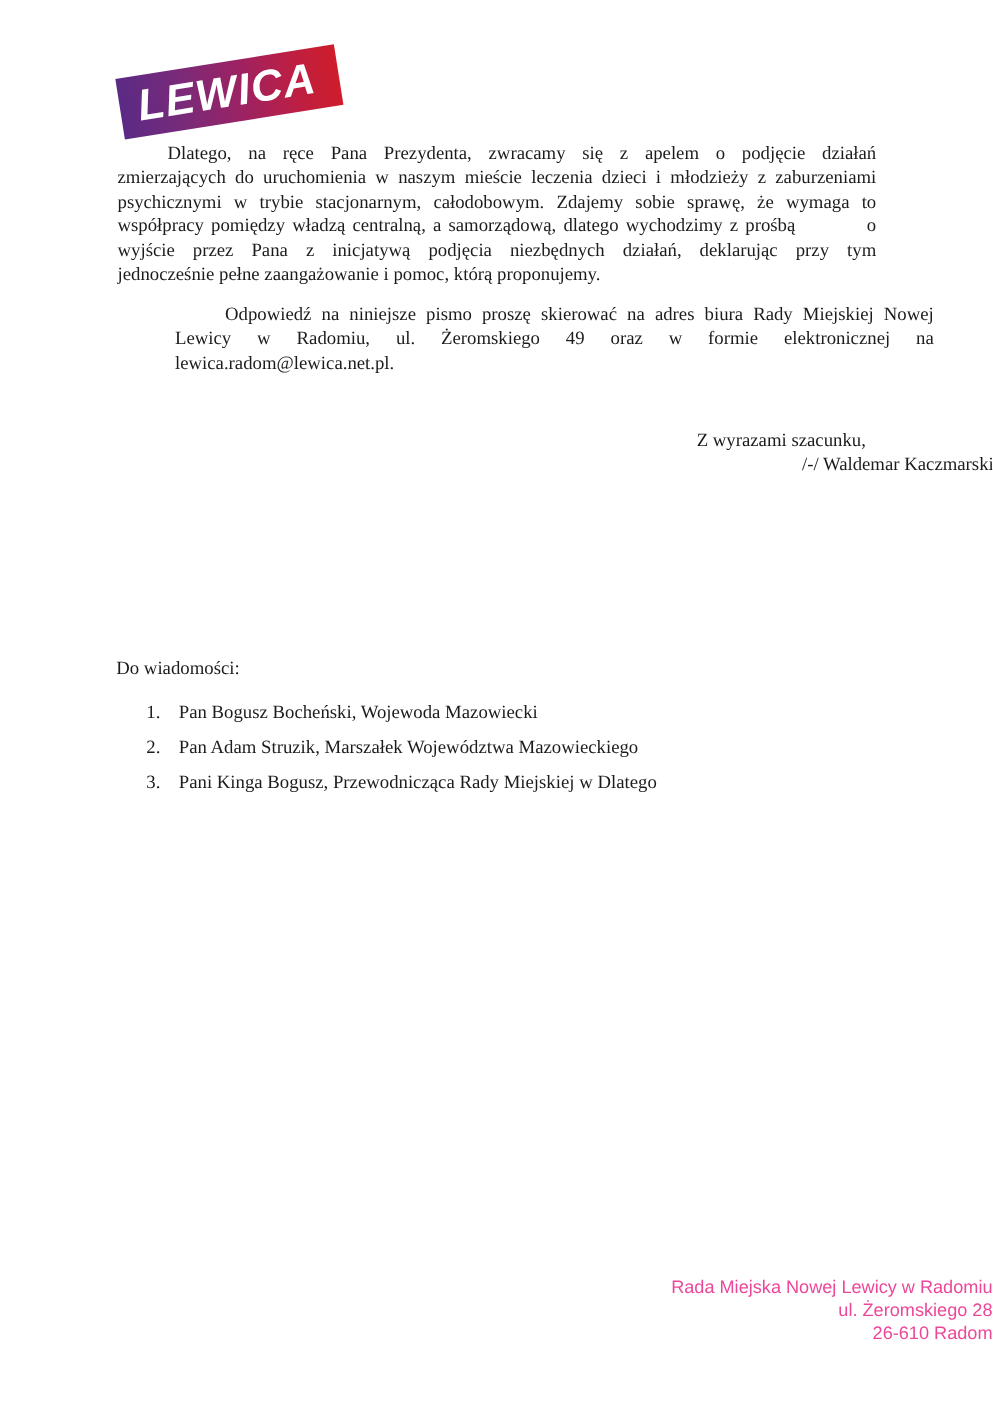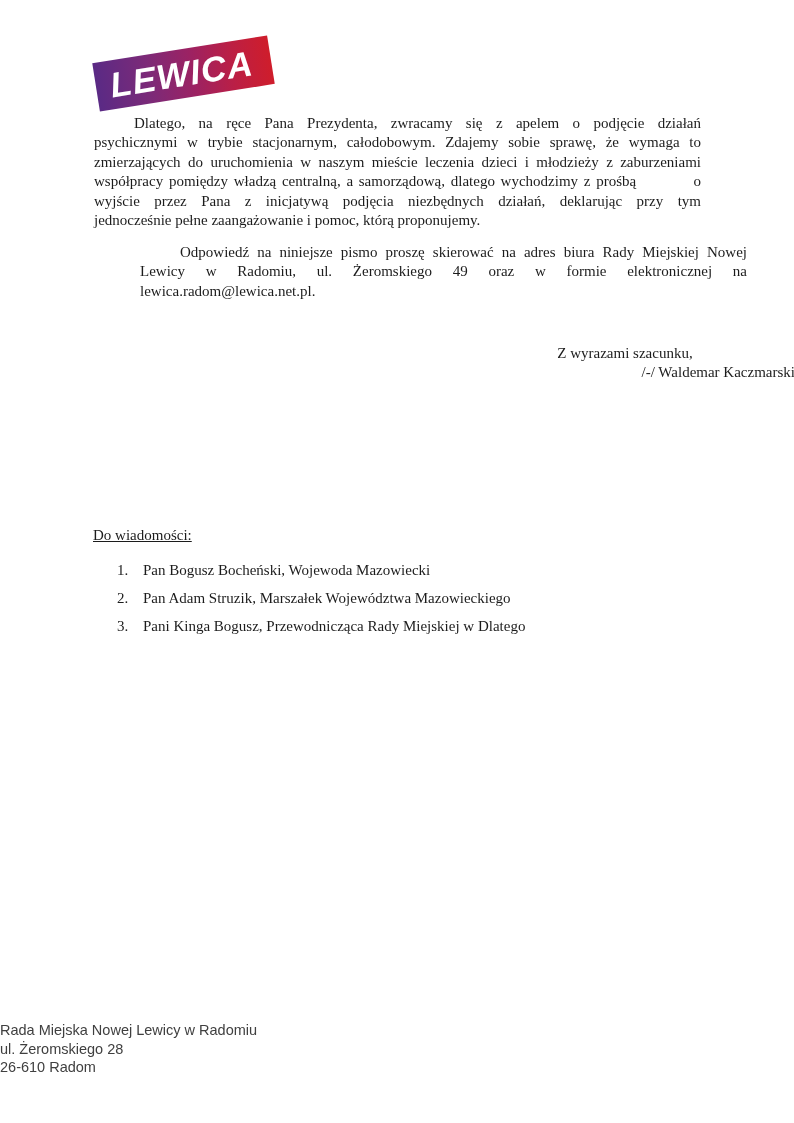--- a/index.html
+++ b/index.html
@@ -60,61 +60,60 @@
     line-height: 19.4px;
   }
   .signature .sig-name { margin-top: 0; text-align: right; }
   
   .cc-heading {
     position: absolute;
     left: 93px;
     top: 526px;
     font-size: 15px;
     line-height: 19.4px;
-    text-decoration: underline;
   }
   .cc-list {
     position: absolute;
     left: 94px;
     top: 556px;
     font-size: 15px;
   }
   .cc-item { height: 28px; line-height: 28px; white-space: nowrap; }
   .cc-num {
     display: inline-block;
     margin-left: 23px;
     width: 26px;
     text-align: left;
   }
   
   .footer {
     position: absolute;
     left: 0;
     right: 0;
     top: 1021px;
-    text-align: left;
+    text-align: right;
     font-family: "Liberation Sans", sans-serif;
     font-size: 14.5px;
     line-height: 18.5px;
-    color: #404040;
+    color: #ec4899;
   }
 </style>
 </head>
 <body>
 
 <div class="page">
 
   <div class="logo-banner">
     <span class="logo-text">LEWICA</span>
   </div>
 
   <div class="para" id="para1">
     <div class="jline indent">Dlatego, na ręce Pana Prezydenta, zwracamy się z apelem o podjęcie działań</div>
+    <div class="jline">zmierzających do uruchomienia w naszym mieście leczenia dzieci i młodzieży z zaburzeniami</div>
     <div class="jline">psychicznymi w trybie stacjonarnym, całodobowym. Zdajemy sobie sprawę, że wymaga to</div>
-    <div class="jline">zmierzających do uruchomienia w naszym mieście leczenia dzieci i młodzieży z zaburzeniami</div>
     <div class="jline">współpracy pomiędzy władzą centralną, a samorządową, dlatego wychodzimy z prośbą&nbsp;&nbsp;&nbsp;&nbsp;&nbsp;&nbsp;&nbsp;&nbsp;&nbsp; o</div>
     <div class="jline">wyjście przez Pana z inicjatywą podjęcia niezbędnych działań, deklarując przy tym</div>
     <div class="lastline">jednocześnie pełne zaangażowanie i pomoc, którą proponujemy.</div>
   </div>
 
   <div class="para" id="para2">
     <div class="jline indent">Odpowiedź na niniejsze pismo proszę skierować na adres biura Rady Miejskiej Nowej</div>
     <div class="jline">Lewicy w Radomiu, ul. Żeromskiego 49 oraz w formie elektronicznej na</div>
     <div class="lastline">lewica.radom@lewica.net.pl.</div>
   </div>

